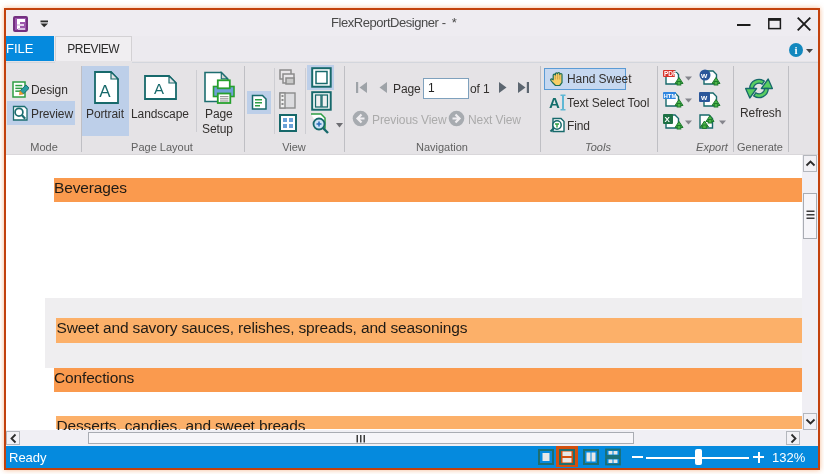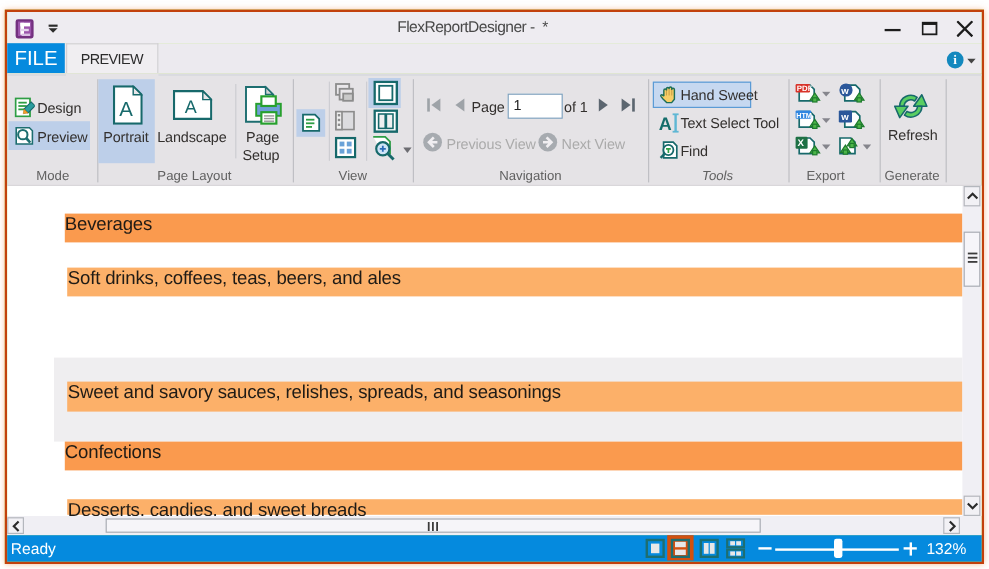--- a/index.html
+++ b/index.html
@@ -14,21 +14,21 @@
 #titlebar { position:absolute; left:0; top:0; width:812px; height:26px; background:#eeecf1; }
 #appicon { position:absolute; left:7px; top:6px; width:15px; height:16px; background:#9c55ac; border:2px solid #73307f; border-radius:2px; }
 #appicon .f1 { position:absolute; left:2px; top:1px; width:8px; height:3px; background:#ffffff; }
 #appicon .f2 { position:absolute; left:2px; top:1px; width:3px; height:10px; background:#ffffff; }
 #appicon .f3 { position:absolute; left:2px; top:5.5px; width:6.5px; height:2.5px; background:#e6d4ec; } #appicon .f4 { position:absolute; left:3px; top:9.5px; width:7px; height:2.5px; background:#d9c0e2; }
 #qatcaret { position:absolute; left:34px; top:10px; }
 #title { position:absolute; left:325px; top:0; width:300px; height:27px; font-size:13px; letter-spacing:-0.45px; color:#494949; line-height:26px; }
 .winbtn { position:absolute; top:6px; width:30px; height:20px; }
 
 #tabstrip { position:absolute; left:0; top:25.5px; width:812px; height:25.5px; background:#eceaef; }
-#tab-file { position:absolute; left:0; top:0; width:48px; height:25.5px; background:#058ade; color:#ffffff; font-size:17px; text-align:center; line-height:25px; }
+#tab-file { position:absolute; left:0; top:0; width:48px; height:25.5px; background:#058ade; color:#ffffff; font-size:13px; line-height:25px; }
 #tab-preview { position:absolute; left:48.5px; top:0; width:77.5px; height:25.5px; background:#f0eef1; border:1px solid #d3d1d4; border-bottom:none; color:#2b2b2b; font-size:12px; letter-spacing:-0.5px; text-align:center; line-height:25px; }
 #infobtn { position:absolute; left:783px; top:33px; width:14px; height:14px; border-radius:50%; background:#1388be; color:#ffffff; font-size:11px; font-weight:bold; text-align:center; line-height:14px; font-family:"Liberation Serif", serif; }
 #infocaret { position:absolute; left:800px; top:38px; }
 
 #ribbon { position:absolute; left:0; top:51px; width:812px; height:94px; background:#e5e3e6; border-bottom:1px solid #d9d7da; }
 .gsep { position:absolute; top:5px; height:86px; width:1px; background:#bfbfc4; }
 .isep { position:absolute; width:1px; background:#cdcdd2; }
 .glabel { position:absolute; top:80px; font-size:11px; color:#616161; text-align:center; }
 .rtext { position:absolute; font-size:12px; letter-spacing:-0.1px; color:#33302e; white-space:nowrap; }
 .bigsel { position:absolute; background:#bdcfe9; }
@@ -95,21 +95,21 @@
     <div class="gsep" style="left:727px"></div>
     <div class="gsep" style="left:782px"></div>
     <div class="isep" style="left:190px;top:9px;height:62px;"></div>
     <div class="isep" style="left:268px;top:7px;height:66px;"></div>
     <div class="isep" style="left:299px;top:7px;height:66px;"></div>
     <div class="glabel" style="left:8px;width:60px;">Mode</div>
     <div class="glabel" style="left:106px;width:100px;">Page Layout</div>
     <div class="glabel" style="left:252px;width:72px;">View</div>
     <div class="glabel" style="left:386px;width:100px;">Navigation</div>
     <div class="glabel" style="left:557px;width:70px;font-style:italic;">Tools</div>
-    <div class="glabel" style="left:647px;width:70px;">Export</div>
+    <div class="glabel" style="left:671px;width:70px;font-style:italic;">Export</div>
     <div class="glabel" style="left:724px;width:60px;">Generate</div>
 
     <svg class="abs" style="left:6px;top:20px" width="17" height="17">
       <rect x="1" y="1" width="12" height="15" fill="#ffffff" stroke="#2e9e44" stroke-width="1.5"></rect>
       <rect x="3.3" y="3.8" width="7" height="1.5" fill="#2e9e44"></rect>
         <rect x="3.3" y="6.6" width="7" height="1.5" fill="#2e9e44"></rect>
         <rect x="3.3" y="9.4" width="5" height="1.5" fill="#2e9e44"></rect>
       <g transform="rotate(45 11.5 9.5)">
           <rect x="9.3" y="3.8" width="4.6" height="8.4" fill="#2a9d9f" stroke="#17696b" stroke-width="0.9"></rect>
           <polygon points="9.3,12.2 13.9,12.2 11.6,15.4" fill="#f59f28" stroke="#b87b1a" stroke-width="0.5"></polygon>
@@ -311,23 +311,20 @@
       <polygon points="11.6,13.5 0.6,13.5 4.8,23" fill="#5ace62" stroke="#17696b" stroke-width="1.3" stroke-linejoin="round"></polygon>
     </svg>
     <div class="rtext" style="left:734px;top:45px;">Refresh</div>
   </div>
 
   <div id="content">
     <div id="grayblock"></div>
     <div class="bar bar-c" style="top:22.5px;">
         <span>Beverages</span>
       </div>
-    <div class="bar bar-d" style="top:67.5px;">
-        <span>Soft drinks, coffees, teas, beers, and ales</span>
-      </div>
     <div class="bar bar-d" style="top:163px;">
         <span>Sweet and savory sauces, relishes, spreads, and seasonings</span>
       </div>
     <div class="bar bar-c" style="top:212.5px;">
         <span>Confections</span>
       </div>
     <div class="bar bar-d" style="top:260.5px;height:13.5px;">
         <span>Desserts, candies, and sweet breads</span>
       </div>
 

